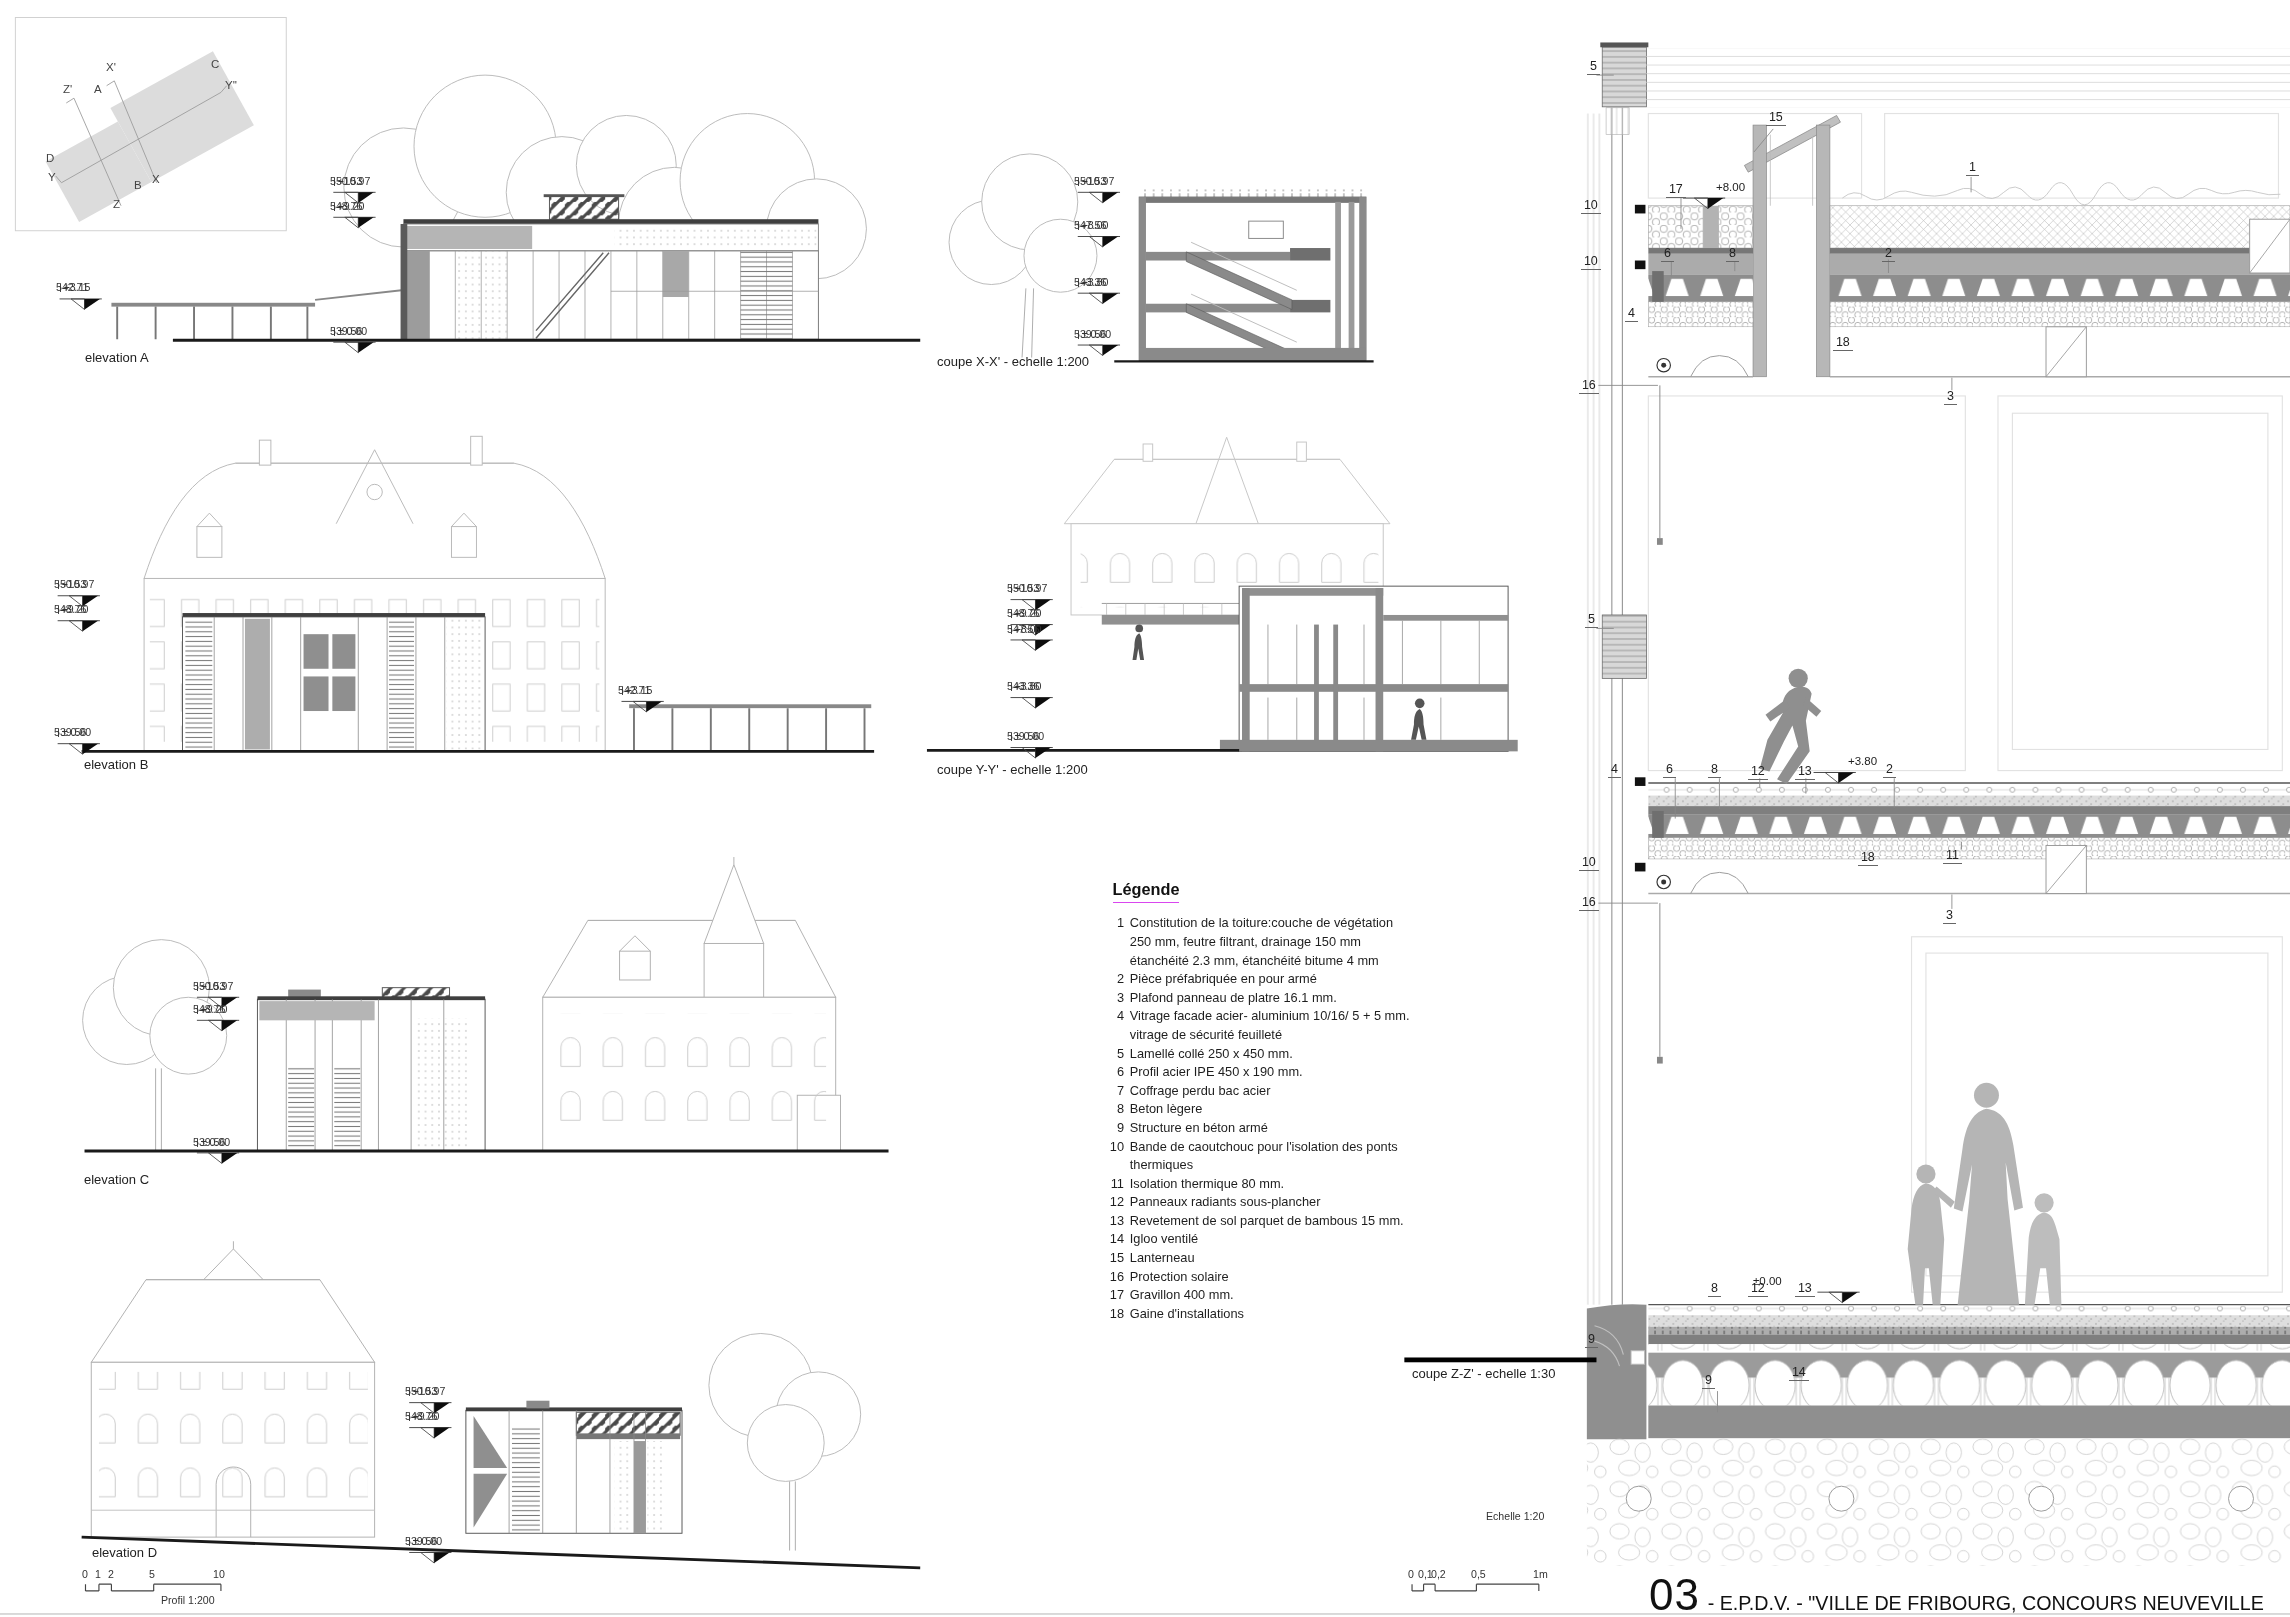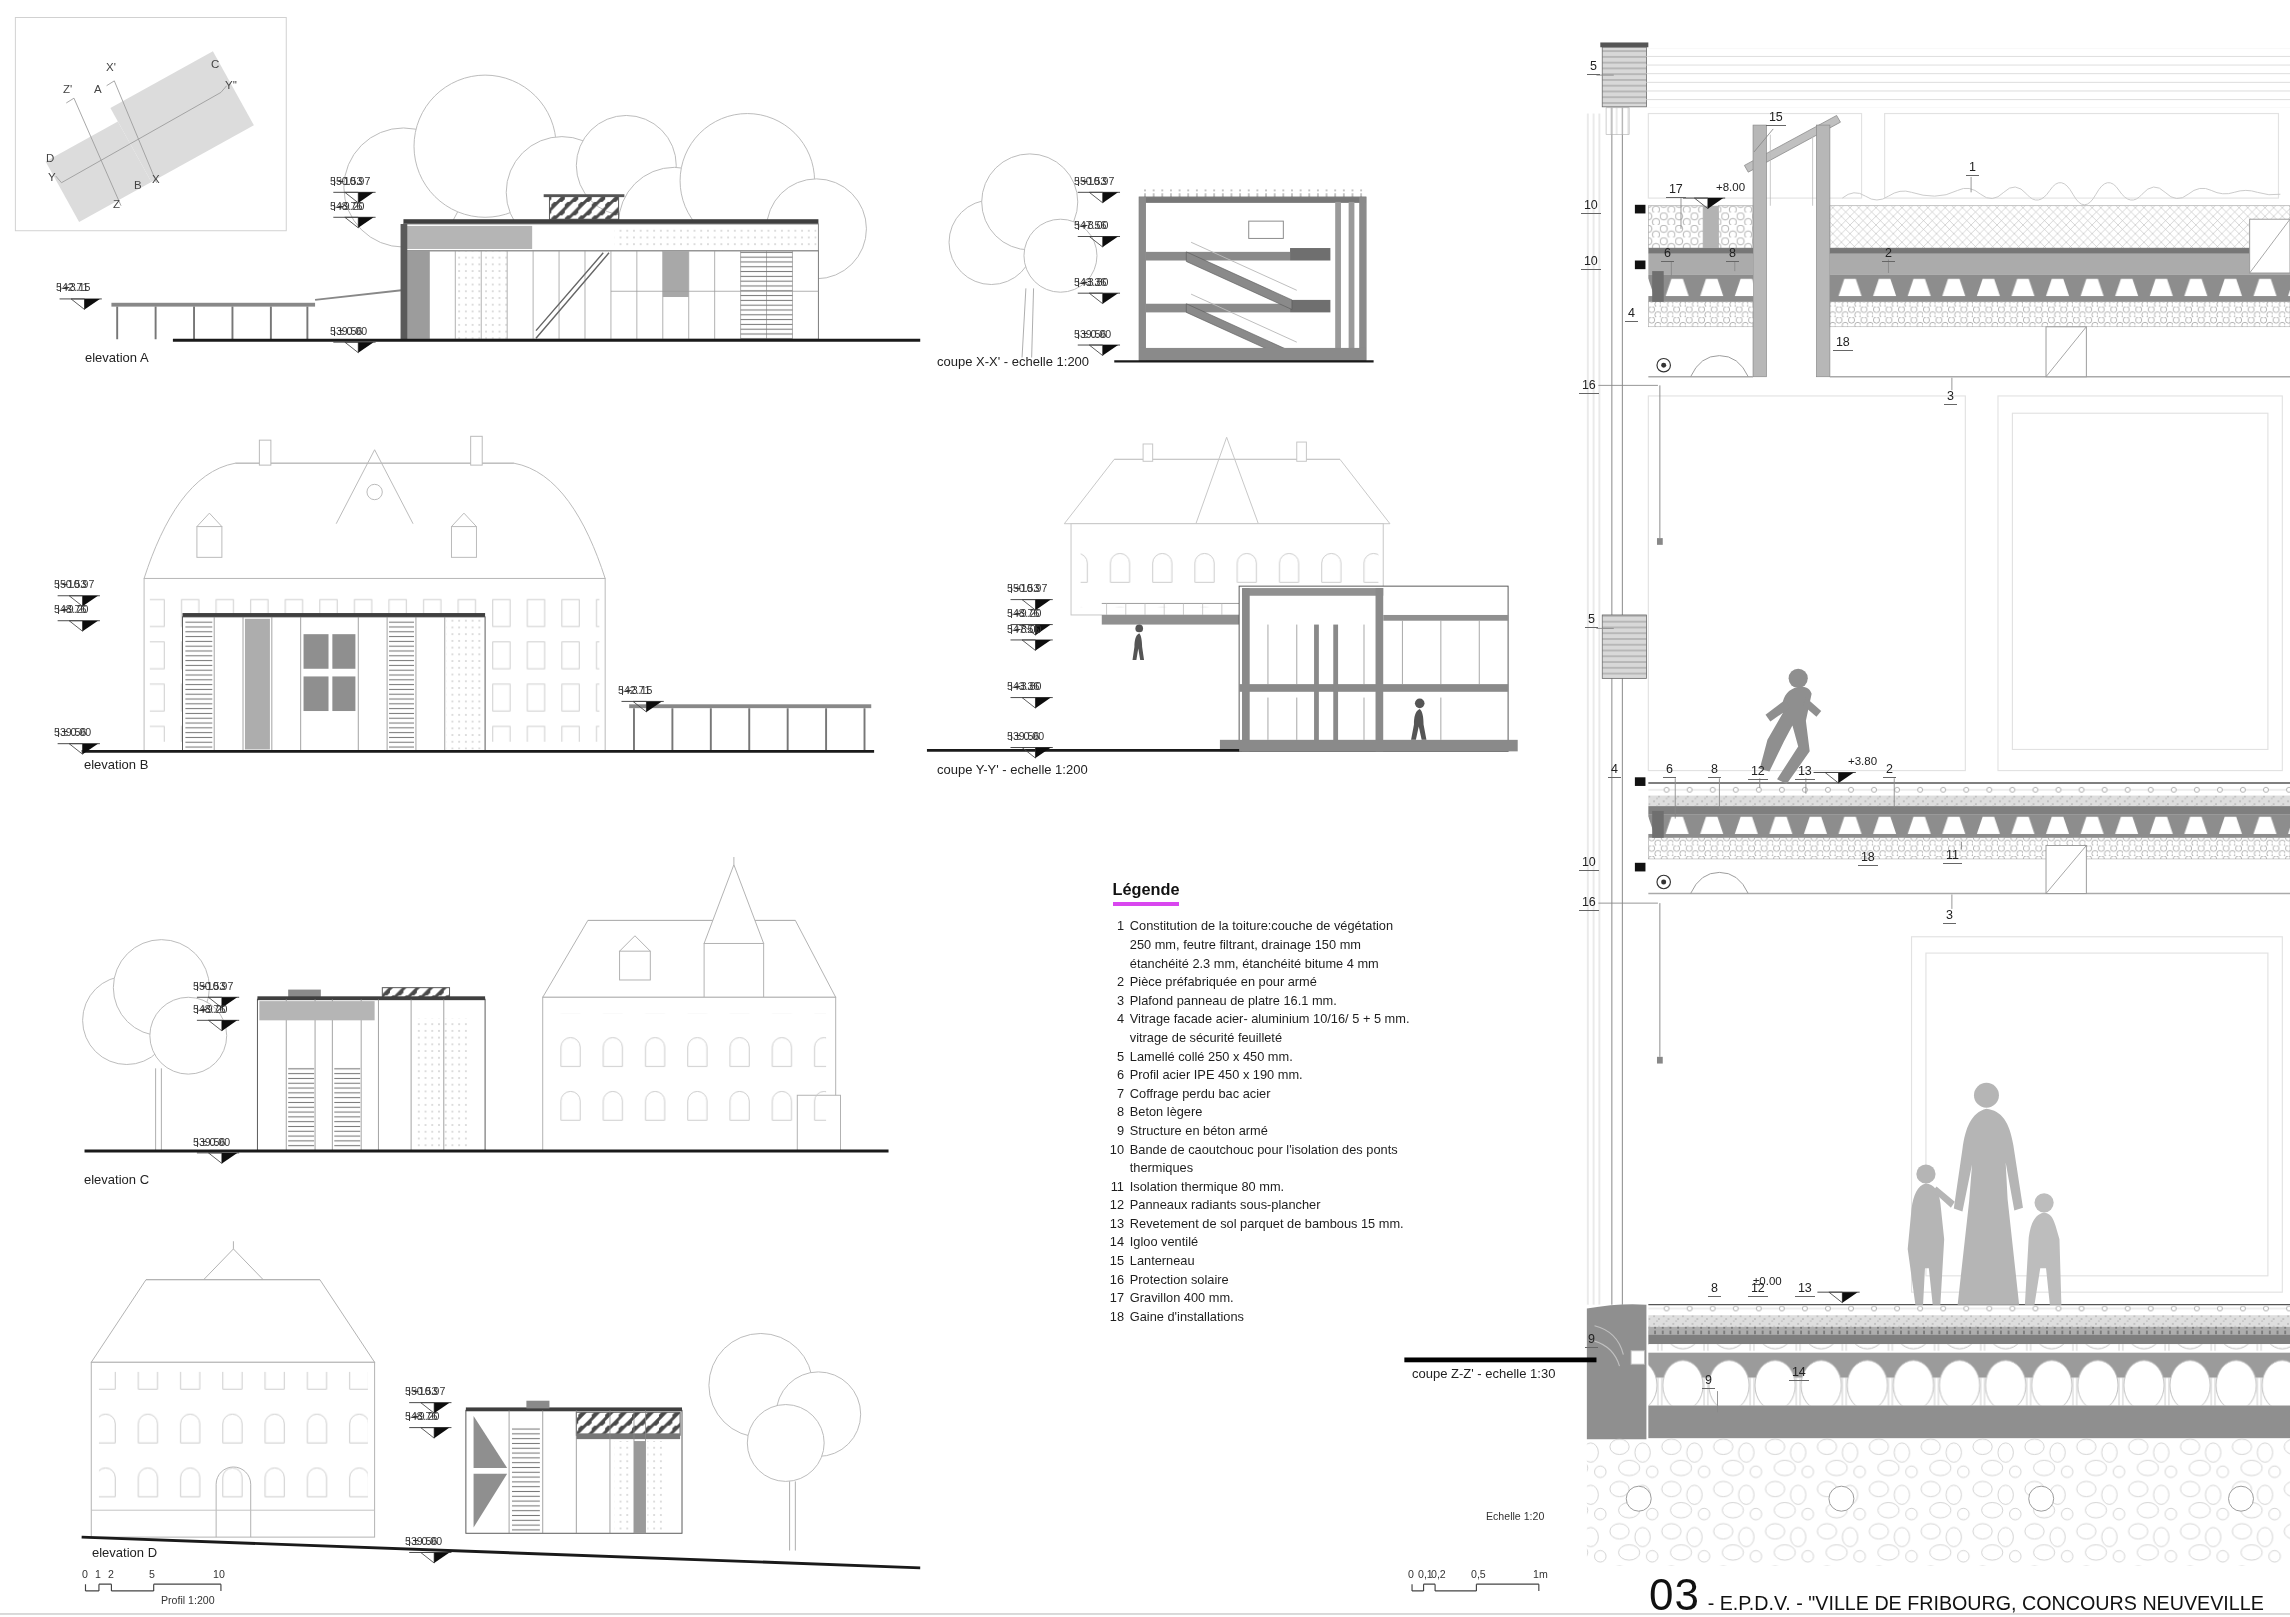--- a/index.html
+++ b/index.html
@@ -10,21 +10,21 @@
   .txt span{position:absolute;white-space:nowrap;}
   .kp{font-size:11.5px;color:#444;}
   .lvl{font-size:10.6px;color:#333;}
   .lvl .sep{display:inline-block;width:0;height:7.7px;border-left:1px solid #444;margin:0 2.9px 0 3.8px;vertical-align:-1px;position:static;}
   .cap{font-size:13px;color:#222;}
   .co{font-size:12.5px;color:#222;border-bottom:1px solid #666;padding:0 2.9px 1px;line-height:1.05;}
   .zlv{font-size:11.5px;color:#222;}
   .sc{font-size:10.6px;color:#333;}
   .legend{position:absolute;left:1101px;top:880px;width:338px;z-index:2;}
   .legend h3{font-size:16.3px;font-weight:bold;margin:0 0 11.5px 11.5px;display:inline-block;
-             border-bottom:4px solid #d946ef;padding-bottom:2.9px;color:#111;}
+             border-bottom:1px solid #d946ef;padding-bottom:2.9px;color:#111;}
   .legend .row{display:flex;font-size:12.8px;line-height:18.6px;color:#1e1e1e;}
   .legend .n{width:23px;text-align:right;margin-right:5.8px;flex:none;}
   .tblock{position:absolute;left:1649px;top:1570px;z-index:2;display:flex;align-items:baseline;gap:7.7px;color:#111;}
   .tblock .big{font-size:44px;font-weight:normal;letter-spacing:1px;}
   .tblock .small{font-size:19.7px;}
 </style>
 </head>
 <body>
 
 <div class="sheet">

